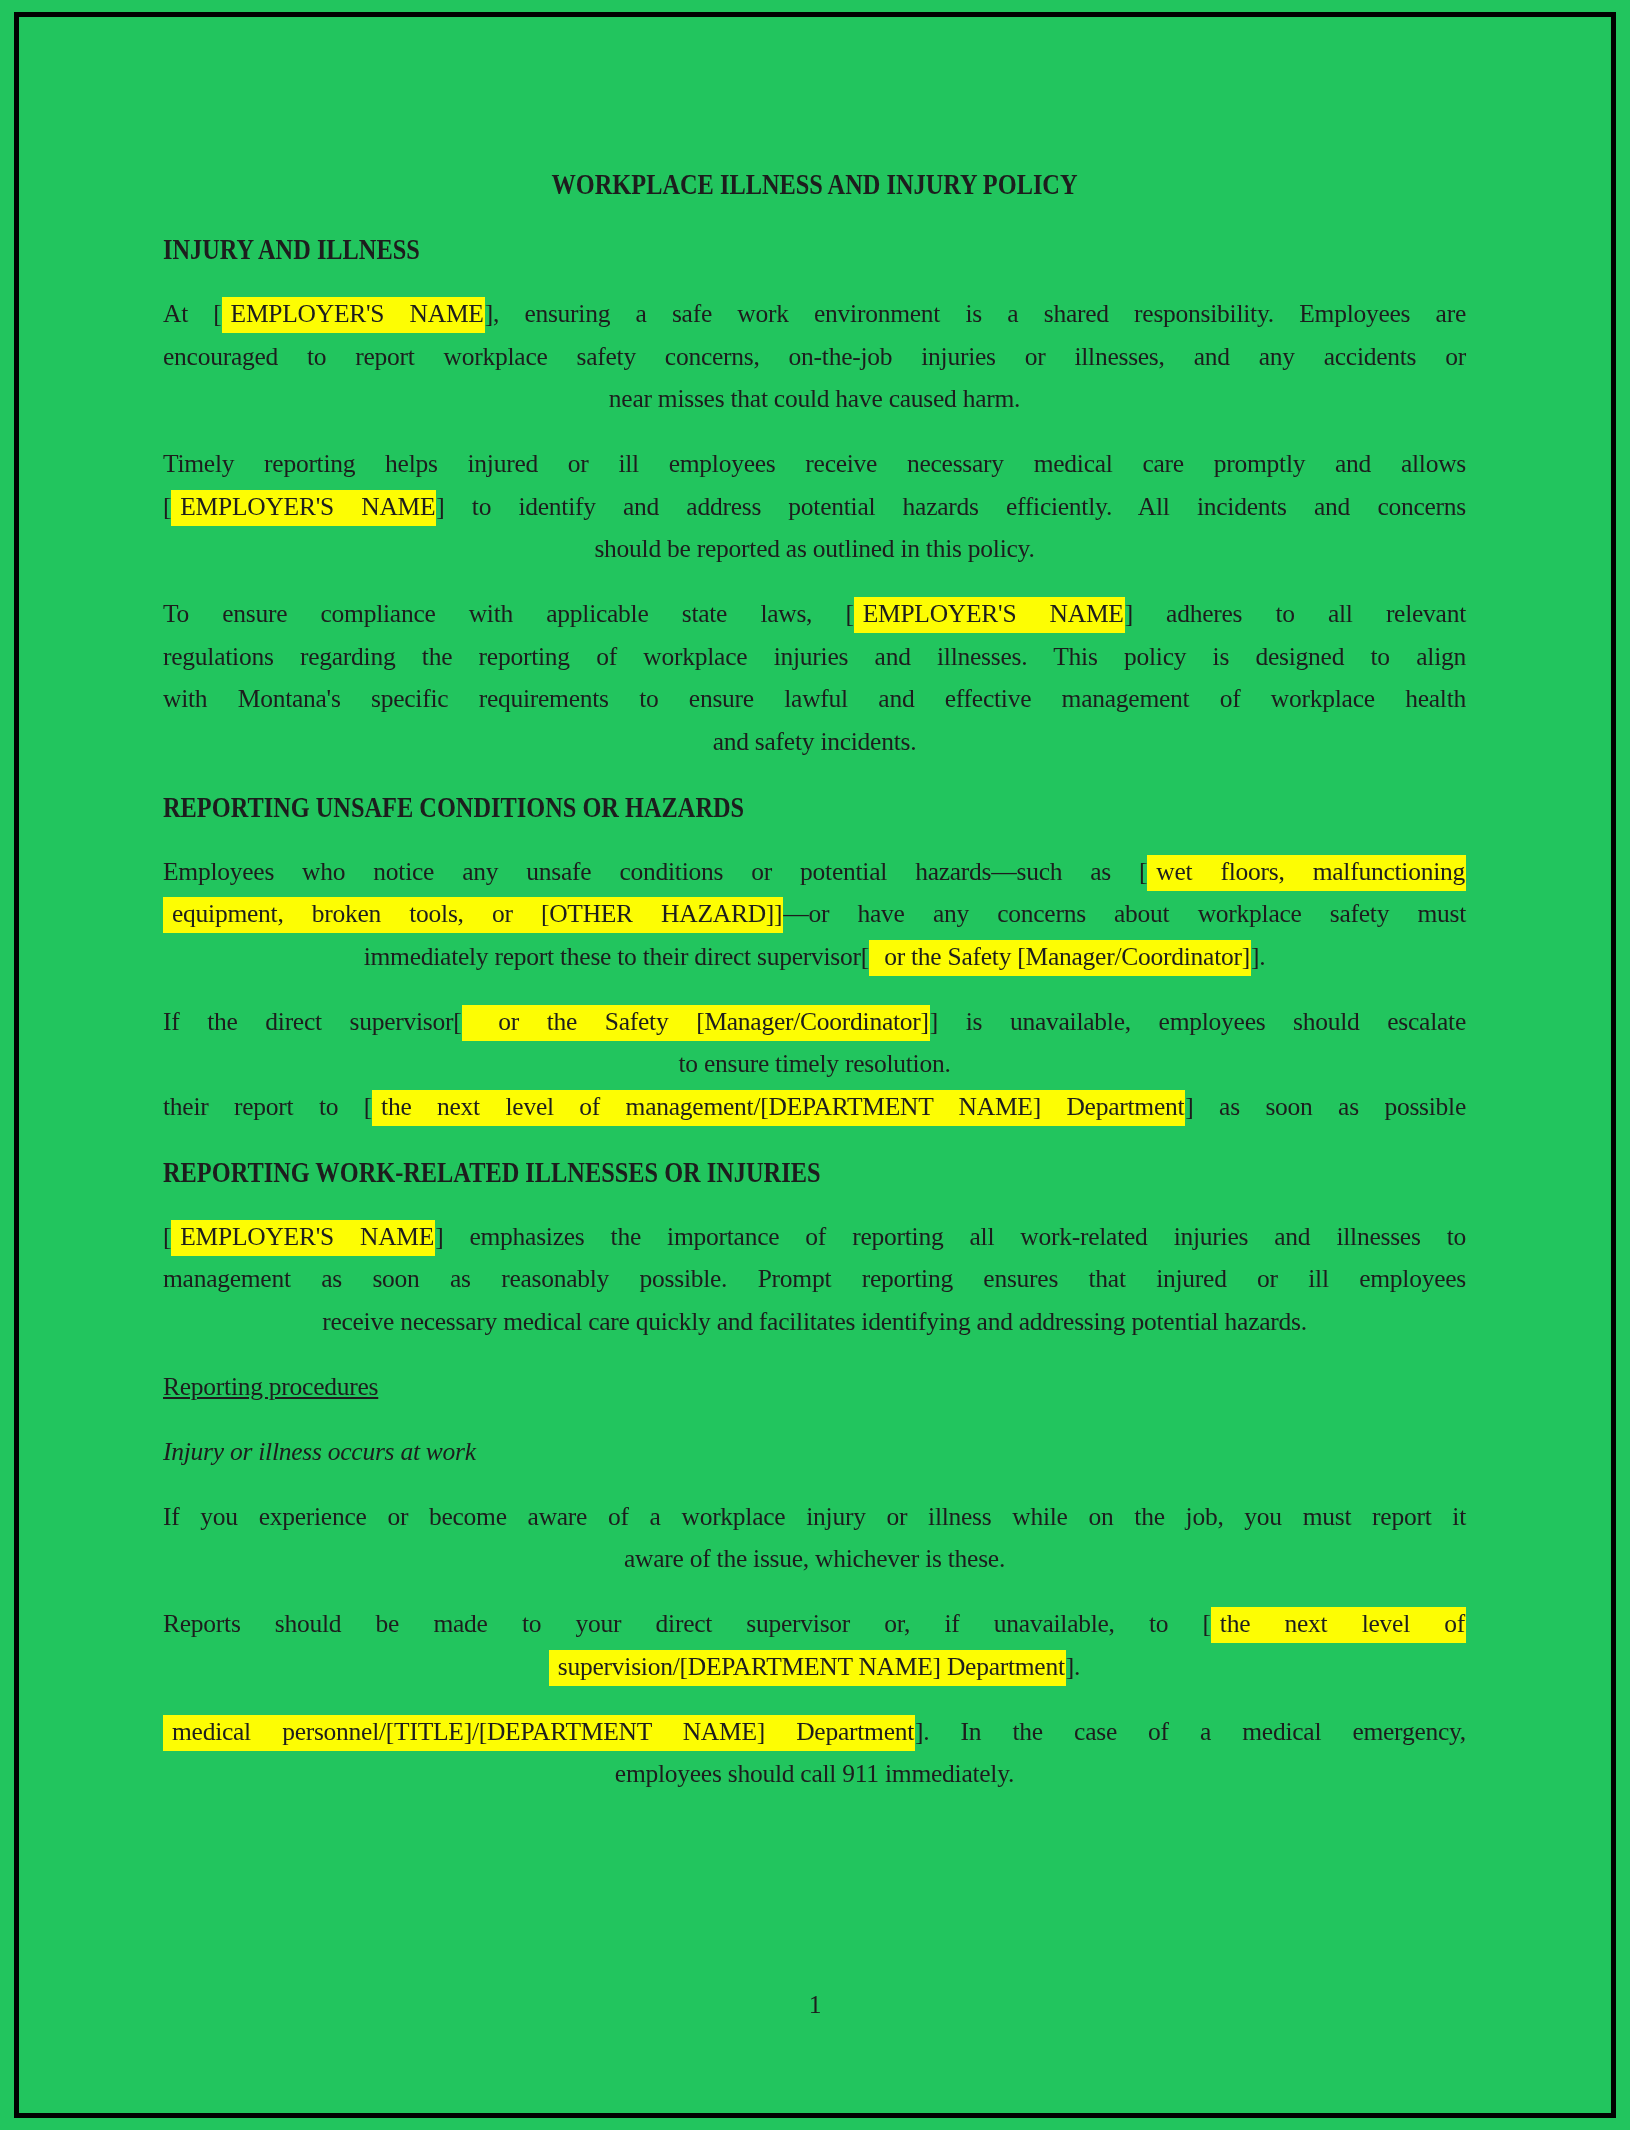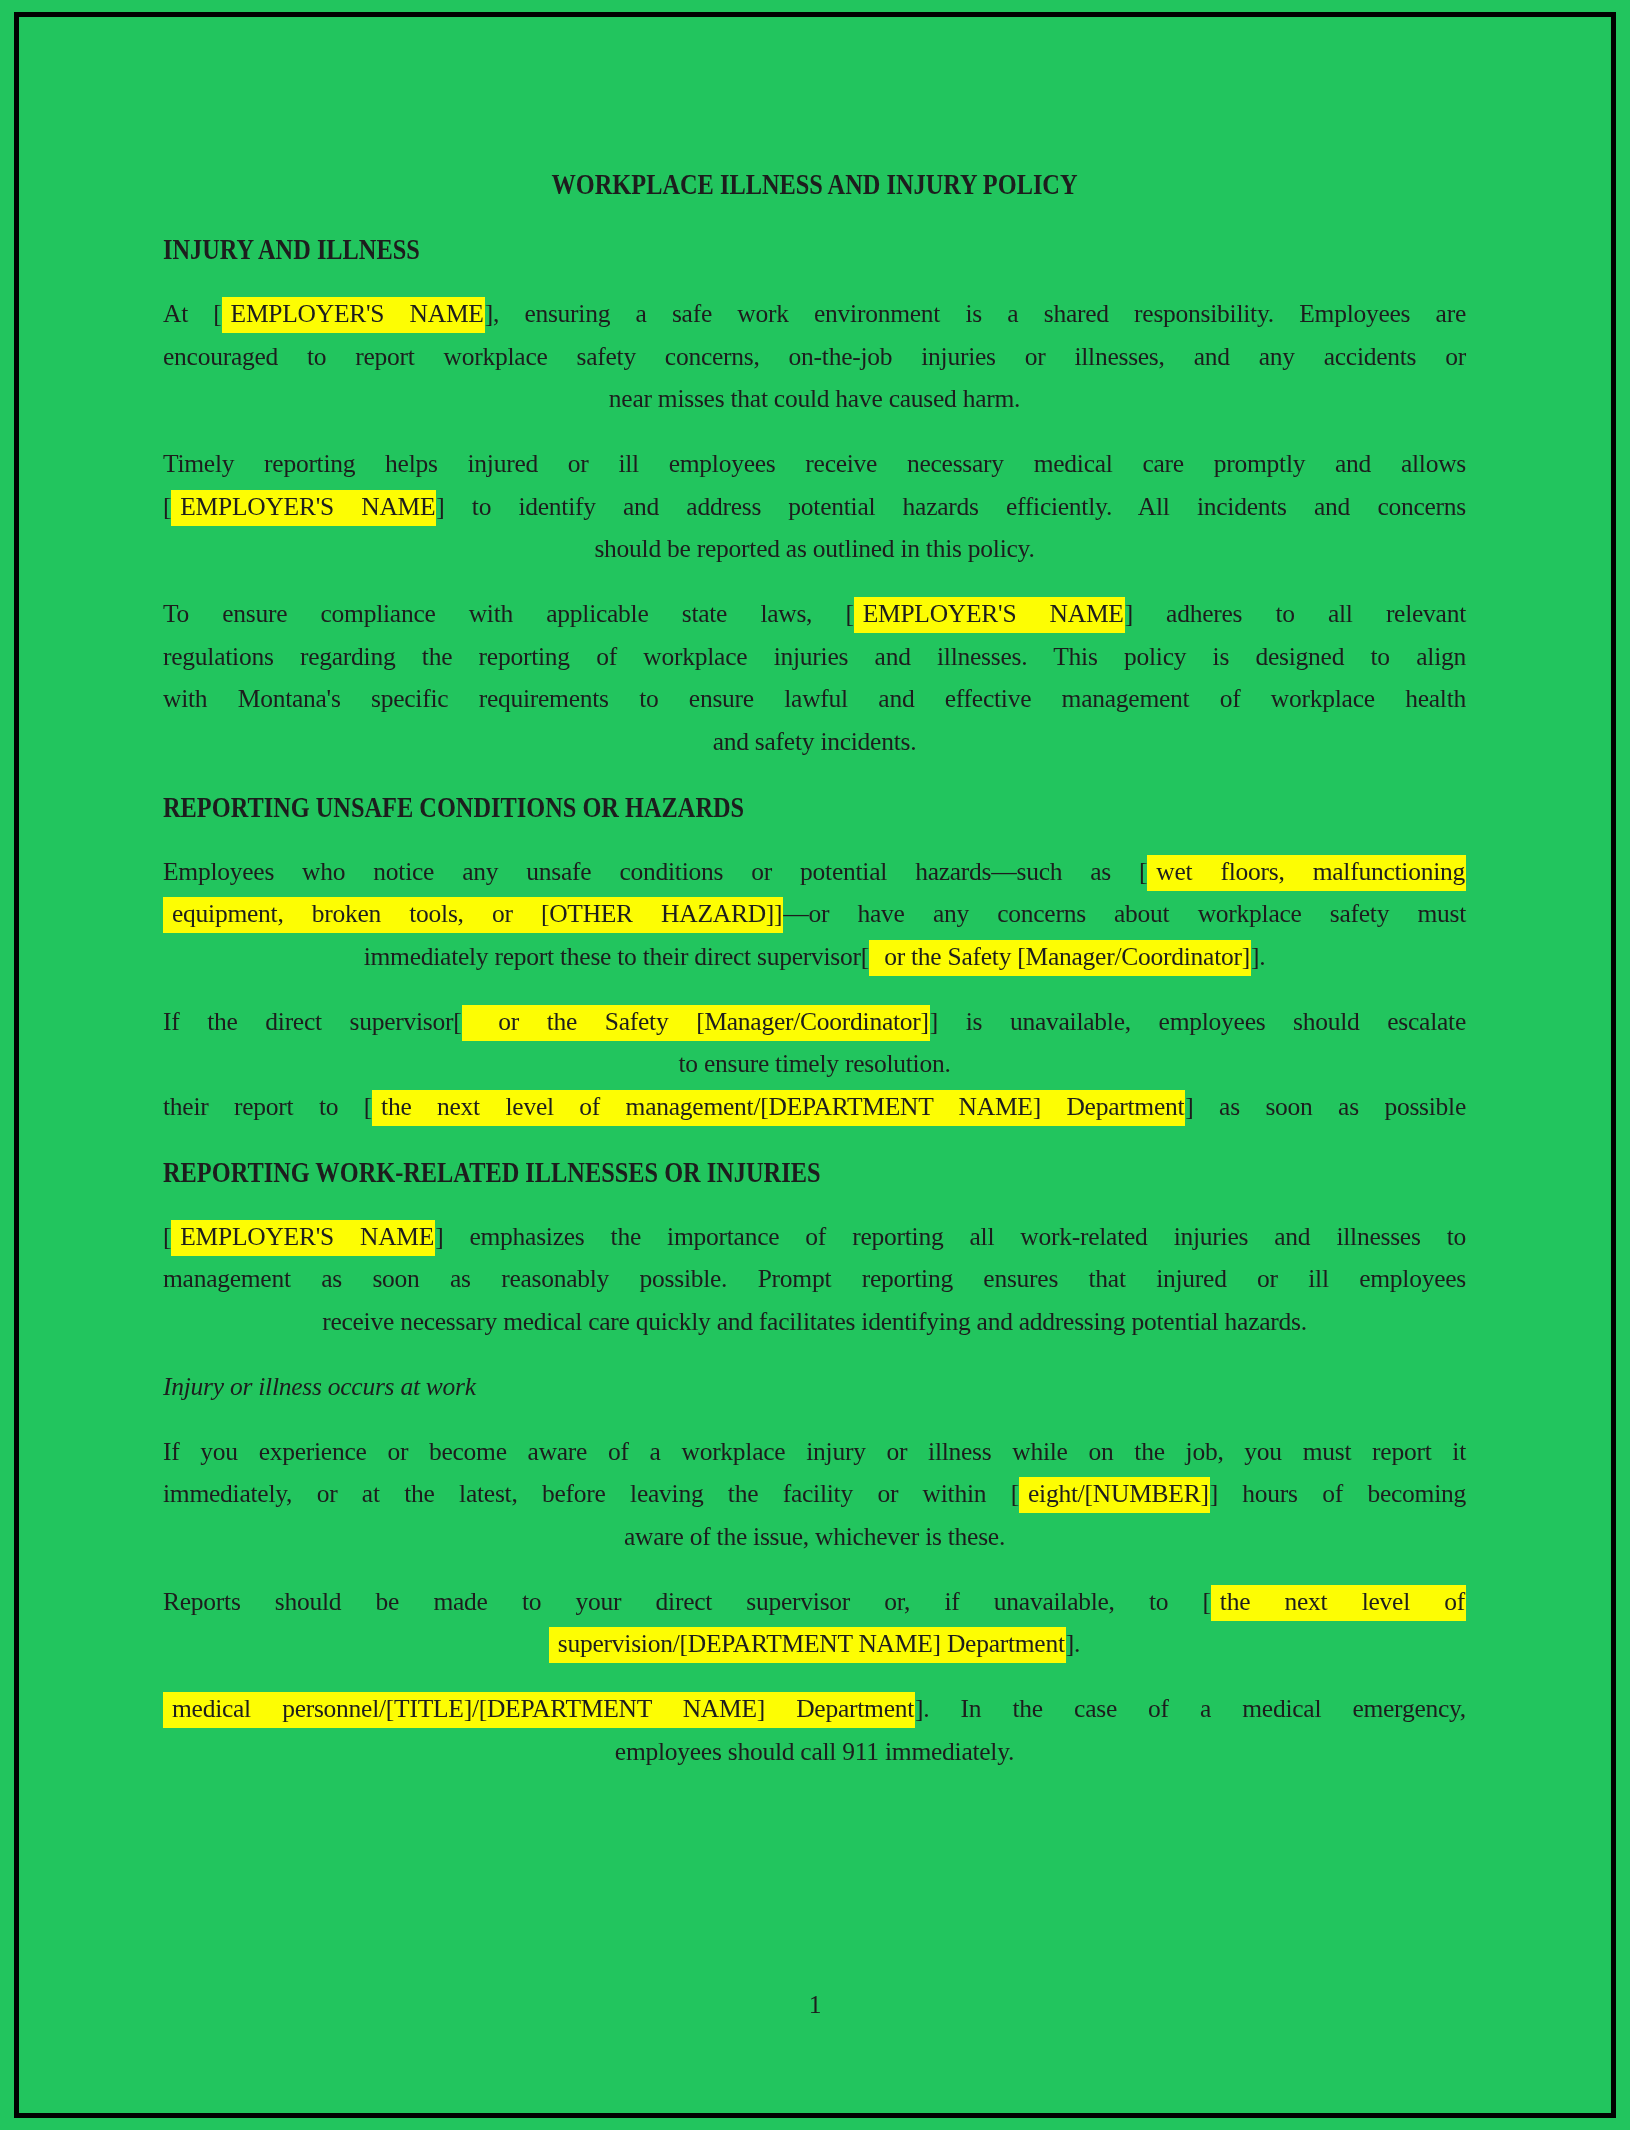--- a/index.html
+++ b/index.html
@@ -102,24 +102,24 @@
         <div class="line just"><span class="run">If the direct supervisor[</span><span class="hl"> or the Safety [Manager/Coordinator]</span><span class="run">] is unavailable, employees should escalate</span></div>
         <div class="line last"><span class="run">to ensure timely resolution.</span></div>
         <div class="line just"><span class="run">their report to [</span><span class="hl">the next level of management/[DEPARTMENT NAME] Department</span><span class="run">] as soon as possible</span></div>
       </div>
       <div class="heading block">REPORTING WORK-RELATED ILLNESSES OR INJURIES</div>
       <div class="para block">
         <div class="line just"><span class="run">[</span><span class="hl">EMPLOYER'S NAME</span><span class="run">] emphasizes the importance of reporting all work-related injuries and illnesses to</span></div>
         <div class="line just"><span class="run">management as soon as reasonably possible. Prompt reporting ensures that injured or ill employees</span></div>
         <div class="line last"><span class="run">receive necessary medical care quickly and facilitates identifying and addressing potential hazards.</span></div>
       </div>
+      <div class="sub-underline block">Reporting procedures</div>
       <div class="sub-italic block">Injury or illness occurs at work</div>
       <div class="para block">
         <div class="line just"><span class="run">If you experience or become aware of a workplace injury or illness while on the job, you must report it</span></div>
-        <div class="line just"><span class="run">immediately, or at the latest, before leaving the facility or within [</span><span class="hl">eight/[NUMBER]</span><span class="run">] hours of becoming</span></div>
         <div class="line last"><span class="run">aware of the issue, whichever is these.</span></div>
       </div>
       <div class="para block">
         <div class="line just"><span class="run">Reports should be made to your direct supervisor or, if unavailable, to [</span><span class="hl">the next level of</span></div>
         <div class="line last"><span class="hl">supervision/[DEPARTMENT NAME] Department</span><span class="run">].</span></div>
       </div>
       <div class="para block">
         <div class="line just"><span class="hl">medical personnel/[TITLE]/[DEPARTMENT NAME] Department</span><span class="run">]. In the case of a medical emergency,</span></div>
         <div class="line last"><span class="run">employees should call 911 immediately.</span></div>
       </div>

